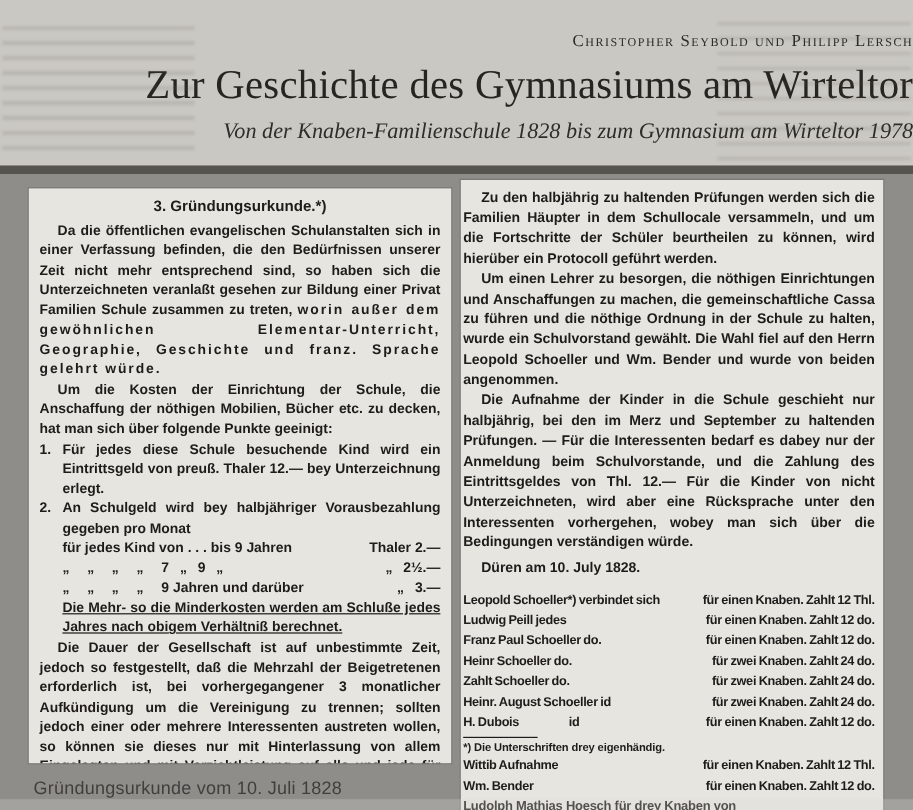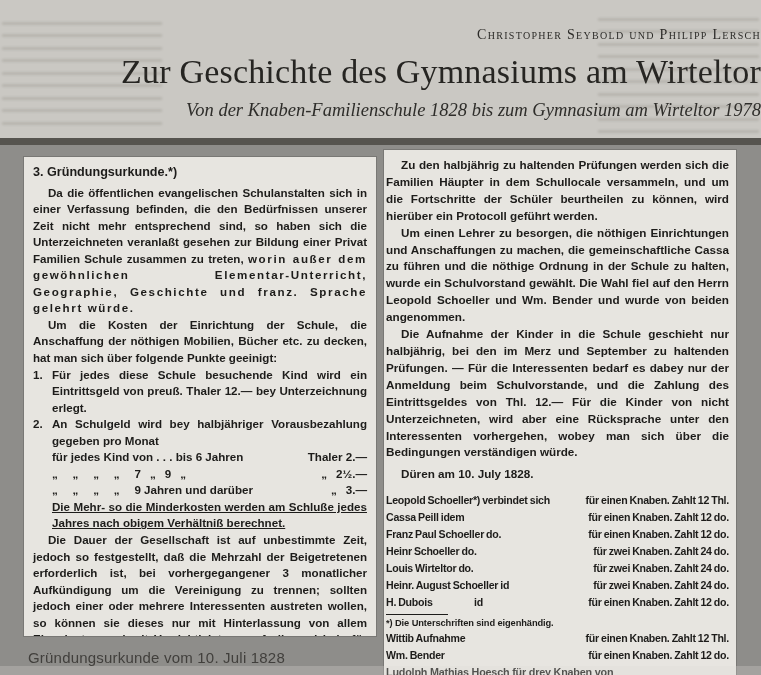--- a/index.html
+++ b/index.html
@@ -70,21 +70,21 @@
     background: var(--paper);
     color: var(--ink);
     font-family: "Liberation Sans", sans-serif;
     font-weight: 700;
     overflow: hidden;
     box-shadow: 0 0 0 1px rgba(60,58,54,0.25);
   }
   .paper-left  { left: 24px;  top: 12px; width: 352px; height: 479px; padding: 7px 9px 6px 9px; font-size: 11.6px; line-height: 16.55px; }
   .paper-right { left: 384px; top: 5px;  width: 352px; height: 626px; padding: 7px 7px 6px 2px;  font-size: 11.7px; line-height: 16.9px; }
 
-  .doc-heading { text-align: left; font-size: 12.6px; margin-bottom: 4px; }
+  .doc-heading { text-align: center; font-size: 12.6px; margin-bottom: 4px; }
   .para { text-align: justify; text-indent: 15px; }
   .spaced-run { letter-spacing: 1.6px; }
 
   .num-item { display: flex; text-align: justify; }
   .num-item .num { flex: 0 0 19px; }
   .num-item .item-text { flex: 1 1 auto; }
 
   .tariff-row { display: flex; justify-content: space-between; margin-left: 19px; white-space: pre; }
   .tariff-desc { text-align: left; }
   .tariff-amount { text-align: left; }
@@ -137,21 +137,21 @@
     <div class="num-item">
       <span class="num">1.</span>
       <span class="item-text">Für jedes diese Schule besuchende Kind wird ein Eintrittsgeld von preuß. Thaler 12.— bey Unterzeichnung erlegt.</span>
     </div>
     <div class="num-item">
       <span class="num">2.</span>
       <span class="item-text">An Schulgeld wird bey halbjähriger Vorausbezahlung gegeben pro Monat</span>
     </div>
 
     <div class="tariff-row">
-      <span class="tariff-desc">für jedes Kind von . . . bis 6 Jahren</span>
+      <span class="tariff-desc">für jedes Kind von . . . bis 9 Jahren</span>
       <span class="tariff-amount">Thaler 2.—</span>
     </div>
     <div class="tariff-row">
       <span class="tariff-desc">„  „  „  „  7  „  9  „</span>
       <span class="tariff-amount">„  2½.—</span>
     </div>
     <div class="tariff-row">
       <span class="tariff-desc">„  „  „  „  9 Jahren und darüber</span>
       <span class="tariff-amount">„  3.—</span>
     </div>
@@ -165,47 +165,47 @@
     <p class="para">Zu den halbjährig zu haltenden Prüfungen werden sich die Familien Häupter in dem Schullocale versammeln, und um die Fortschritte der Schüler beurtheilen zu können, wird hierüber ein Protocoll geführt werden.</p>
     <p class="para">Um einen Lehrer zu besorgen, die nöthigen Einrichtungen und Anschaffungen zu machen, die gemeinschaftliche Cassa zu führen und die nöthige Ordnung in der Schule zu halten, wurde ein Schulvorstand gewählt. Die Wahl fiel auf den Herrn Leopold Schoeller und Wm. Bender und wurde von beiden angenommen.</p>
     <p class="para">Die Aufnahme der Kinder in die Schule geschieht nur halbjährig, bei den im Merz und September zu haltenden Prüfungen. — Für die Interessenten bedarf es dabey nur der Anmeldung beim Schulvorstande, und die Zahlung des Eintrittsgeldes von Thl. 12.— Für die Kinder von nicht Unterzeichneten, wird aber eine Rücksprache unter den Interessenten vorhergehen, wobey man sich über die Bedingungen verständigen würde.</p>
     <div class="dateline">Düren am 10. July 1828.</div>
 
     <div class="signer-row">
       <span class="signer-name">Leopold Schoeller*) verbindet sich</span>
       <span class="signer-pledge">für einen Knaben. Zahlt 12 Thl.</span>
     </div>
     <div class="signer-row">
-      <span class="signer-name">Cassa Peill idem</span>
+      <span class="signer-name">Ludwig Peill jedes</span>
       <span class="signer-pledge">für einen Knaben. Zahlt 12 do.</span>
     </div>
     <div class="signer-row">
       <span class="signer-name">Franz Paul Schoeller do.</span>
       <span class="signer-pledge">für einen Knaben. Zahlt 12 do.</span>
     </div>
     <div class="signer-row">
       <span class="signer-name">Heinr Schoeller do.</span>
       <span class="signer-pledge">für zwei Knaben. Zahlt 24 do.</span>
     </div>
     <div class="signer-row">
-      <span class="signer-name">Louis Wirteltor do.</span>
+      <span class="signer-name">Zahlt Schoeller do.</span>
       <span class="signer-pledge">für zwei Knaben. Zahlt 24 do.</span>
     </div>
     <div class="signer-row">
       <span class="signer-name">Heinr. August Schoeller id</span>
       <span class="signer-pledge">für zwei Knaben. Zahlt 24 do.</span>
     </div>
     <div class="signer-row">
       <span class="signer-name">H. Dubois    id</span>
       <span class="signer-pledge">für einen Knaben. Zahlt 12 do.</span>
     </div>
 
     <div class="footnote-block">
       <div class="footnote-rule"></div>
-      <div class="footnote-text">*) Die Unterschriften sind eigenhändig.</div>
+      <div class="footnote-text">*) Die Unterschriften drey eigenhändig.</div>
     </div>
 
     <div class="signer-row">
       <span class="signer-name">Wittib Aufnahme</span>
       <span class="signer-pledge">für einen Knaben. Zahlt 12 Thl.</span>
     </div>
     <div class="signer-row">
       <span class="signer-name">Wm. Bender</span>
       <span class="signer-pledge">für einen Knaben. Zahlt 12 do.</span>
     </div>

